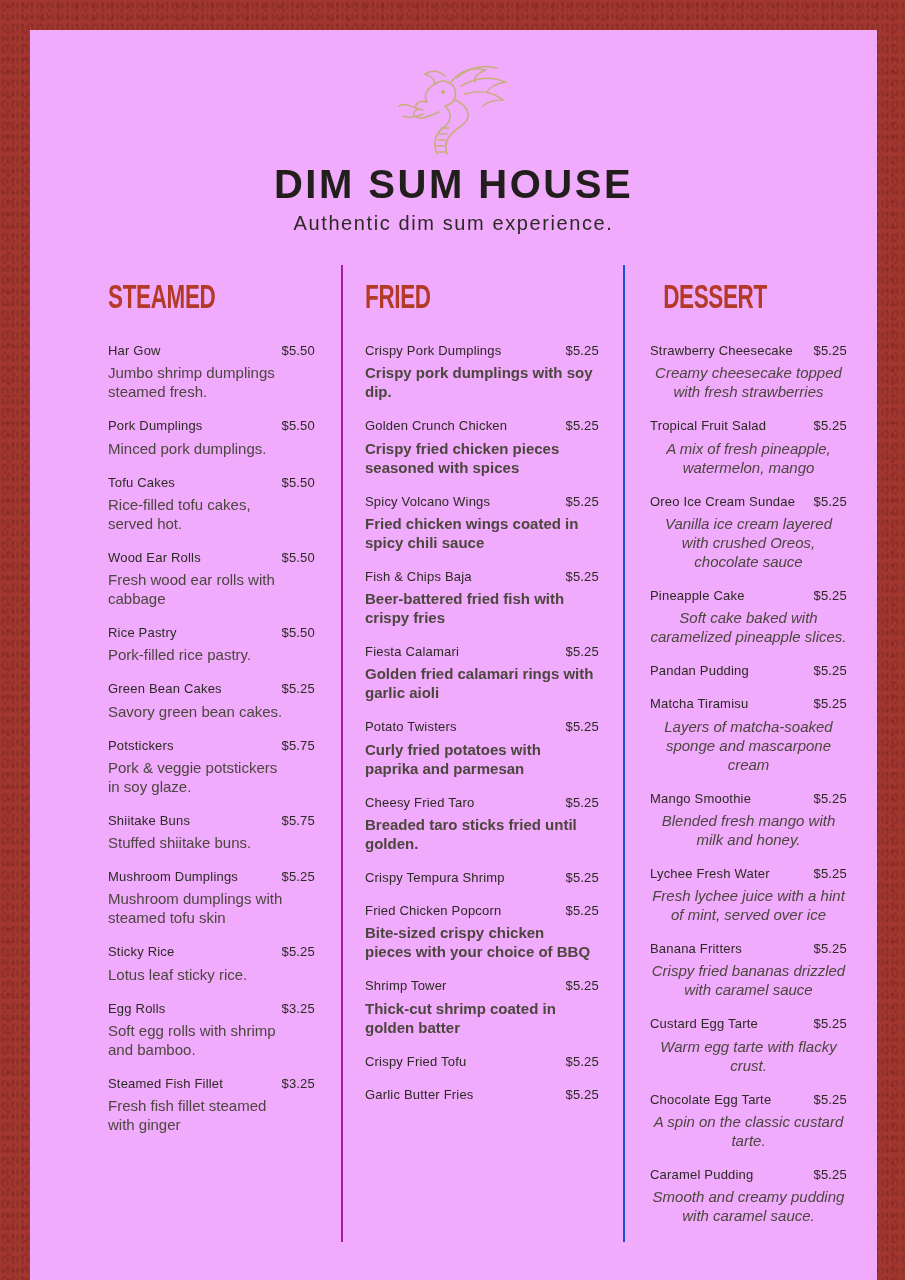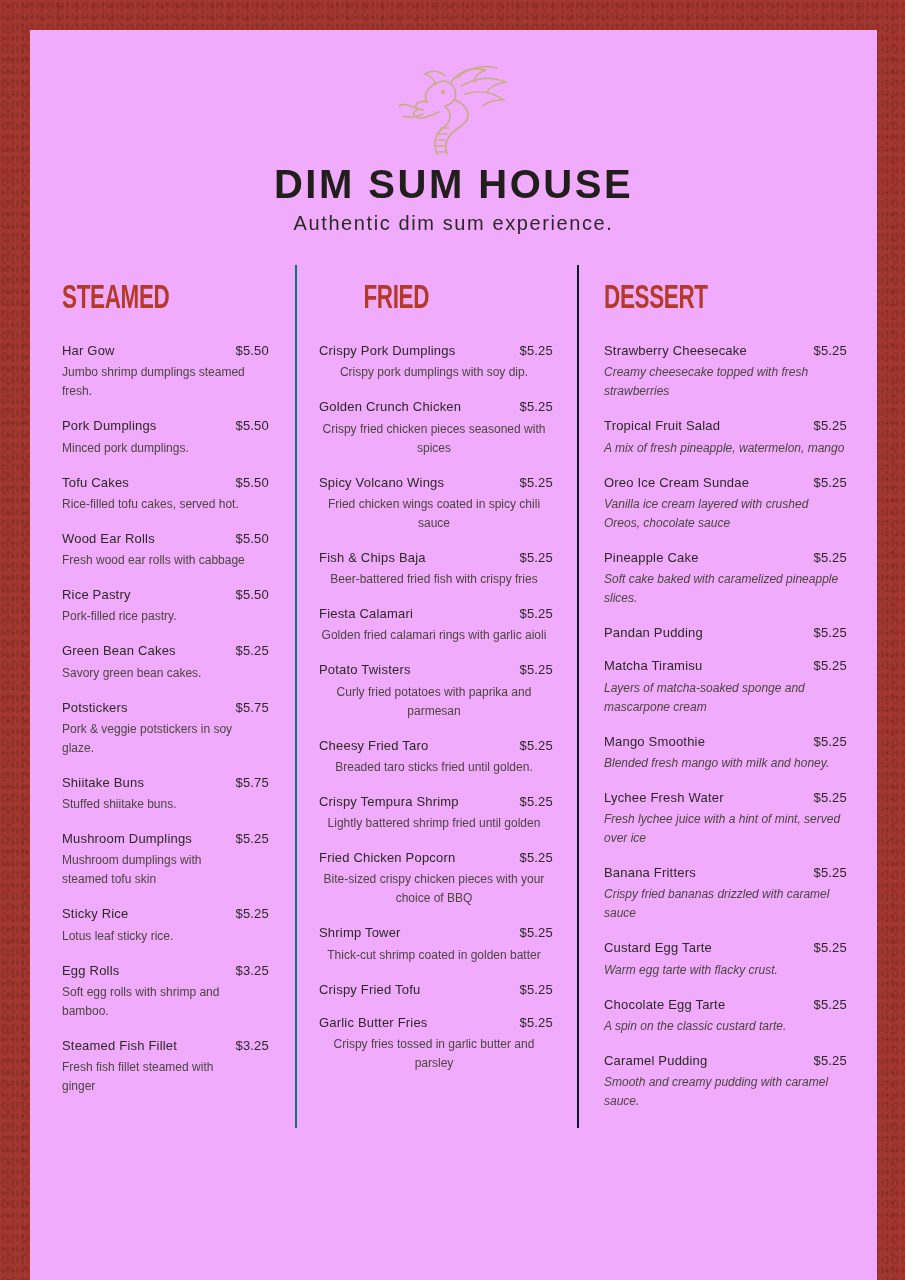--- a/index.html
+++ b/index.html
@@ -21,44 +21,44 @@
   .dragon{display:block;margin:0 auto;}
   .title{
     margin:2px 0 0 0;font-size:40px;font-weight:bold;color:#211e1b;
     letter-spacing:2.5px;line-height:1.1;
   }
   .subtitle{
     margin:6px 0 0 0;font-size:20px;color:#2c2925;letter-spacing:1.6px;
   }
   .cols{
     display:flex;box-sizing:border-box;
-    padding:0 30px 0 32px;margin-top:30px;align-items:stretch;
+    padding:0 30px 0 32px;margin-top:30px;align-items:stretch;margin-left:46px;
   }
   .col{box-sizing:border-box;}
   .col-1{width:233px;padding-right:26px;}
-  .col-2{width:282px;border-left:2px solid #0f766e;padding:0 24px 0 22px;text-align:center;}
-  .col-3{flex:1;border-left:2px solid #0f172a;padding-left:25px;}
+  .col-2{width:282px;border-left:2px solid #a21caf;padding:0 24px 0 22px;}
+  .col-3{flex:1;border-left:2px solid #1d4ed8;padding-left:25px;text-align:center;}
   .section-title{
     font-size:34px;font-weight:bold;color:#b33a27;
     transform:scaleX(0.66);transform-origin:left center;
     letter-spacing:-0.5px;white-space:nowrap;
     margin:14px 0 30px 0;line-height:1;
   }
   .item{margin-bottom:17px;}
   .item-head{
     display:flex;justify-content:space-between;align-items:baseline;
     font-size:13px;color:#2d2924;letter-spacing:0.2px;line-height:1.25;
   }
   .item-name{font-weight:500;padding-right:6px;}
   .item-price{font-weight:500;white-space:nowrap;}
   .item-desc{
-    margin-top:4px;font-size:12px;line-height:19px;color:#4c463e;
+    margin-top:4px;font-size:15px;line-height:19px;color:#4c463e;
   }
   .col-1 .item-desc{max-width:185px;}
-  .col-2 .item-desc{max-width:230px;}
+  .col-2 .item-desc{max-width:230px;font-weight:bold;}
   .col-3 .item-desc{max-width:242px;font-style:italic;}
 </style>
 </head>
 <body>
 
 <div class="page">
   <div class="masthead">
     <svg class="dragon" width="122" height="98" viewBox="0 0 122 98" fill="none" stroke="#c7ad7e" stroke-width="1.6" stroke-linecap="round">
 
       <path d="M58,20 C66,10 78,4 92,8 C84,12 80,16 82,20"></path>
@@ -249,21 +249,20 @@
       <span class="item-price">$5.25</span>
     </div>
     <div class="item-desc">Breaded taro sticks fried until golden.</div>
   </div>
 
   <div class="item">
     <div class="item-head">
       <span class="item-name">Crispy Tempura Shrimp</span>
       <span class="item-price">$5.25</span>
     </div>
-    <div class="item-desc">Lightly battered shrimp fried until golden</div>
   </div>
 
   <div class="item">
     <div class="item-head">
       <span class="item-name">Fried Chicken Popcorn</span>
       <span class="item-price">$5.25</span>
     </div>
     <div class="item-desc">Bite-sized crispy chicken pieces with your choice of BBQ</div>
   </div>
 
@@ -280,21 +279,20 @@
       <span class="item-name">Crispy Fried Tofu</span>
       <span class="item-price">$5.25</span>
     </div>
   </div>
 
   <div class="item">
     <div class="item-head">
       <span class="item-name">Garlic Butter Fries</span>
       <span class="item-price">$5.25</span>
     </div>
-    <div class="item-desc">Crispy fries tossed in garlic butter and parsley</div>
   </div>
 </div>
   </div>
 
   <div class="col col-3">
     <div class="section-title">DESSERT</div>
     <div>
   <div class="item">
     <div class="item-head">
       <span class="item-name">Strawberry Cheesecake</span>

